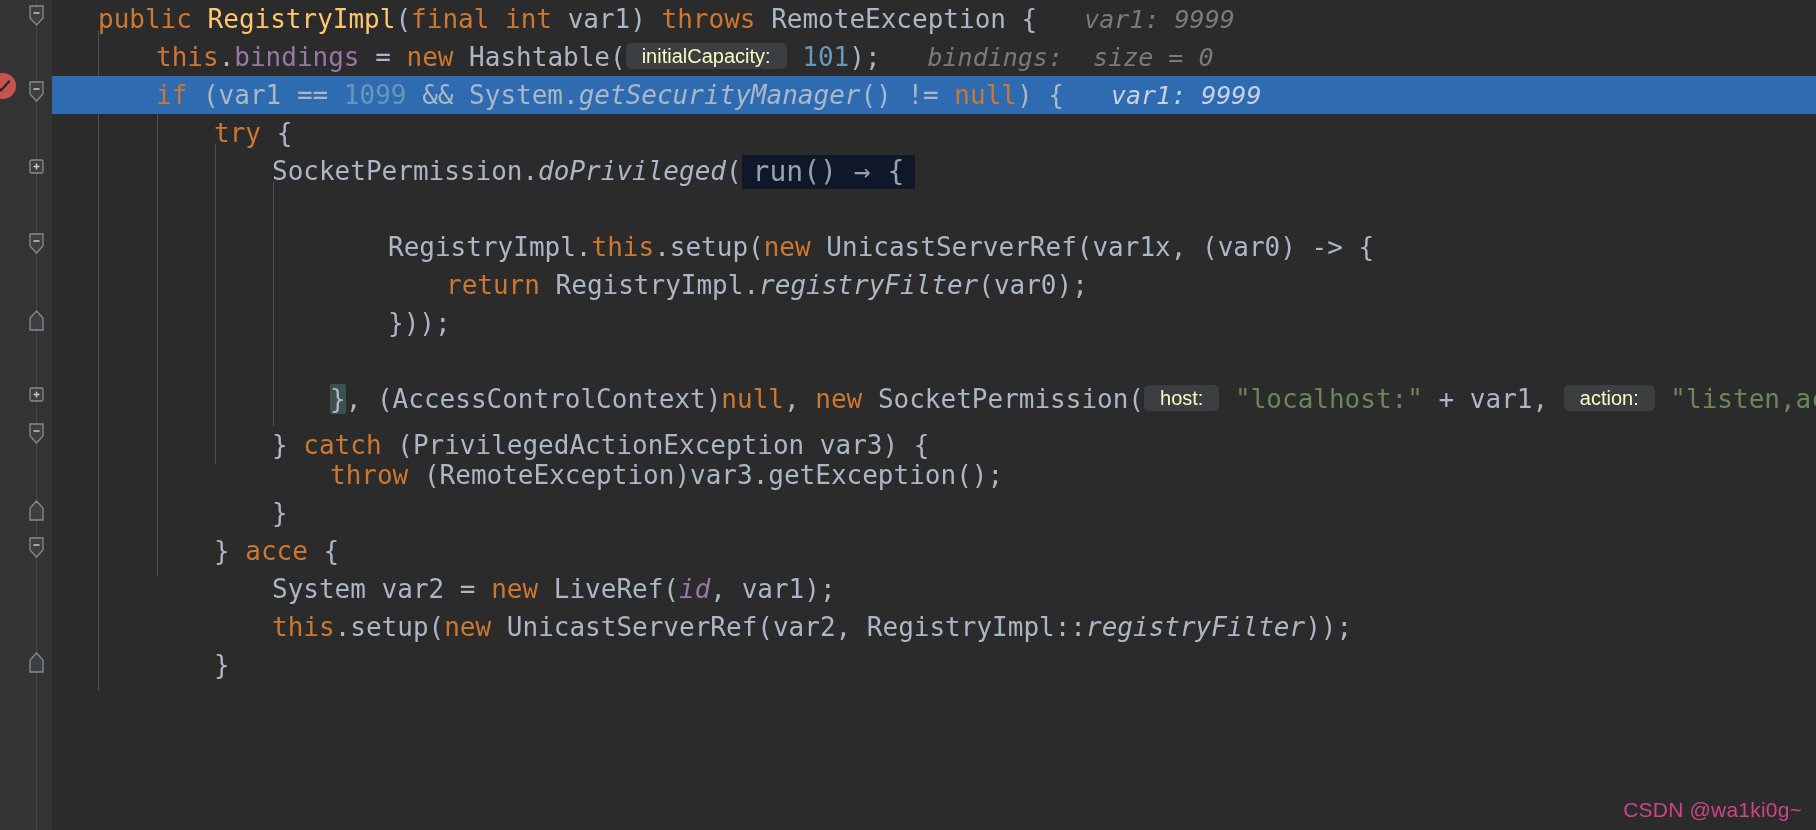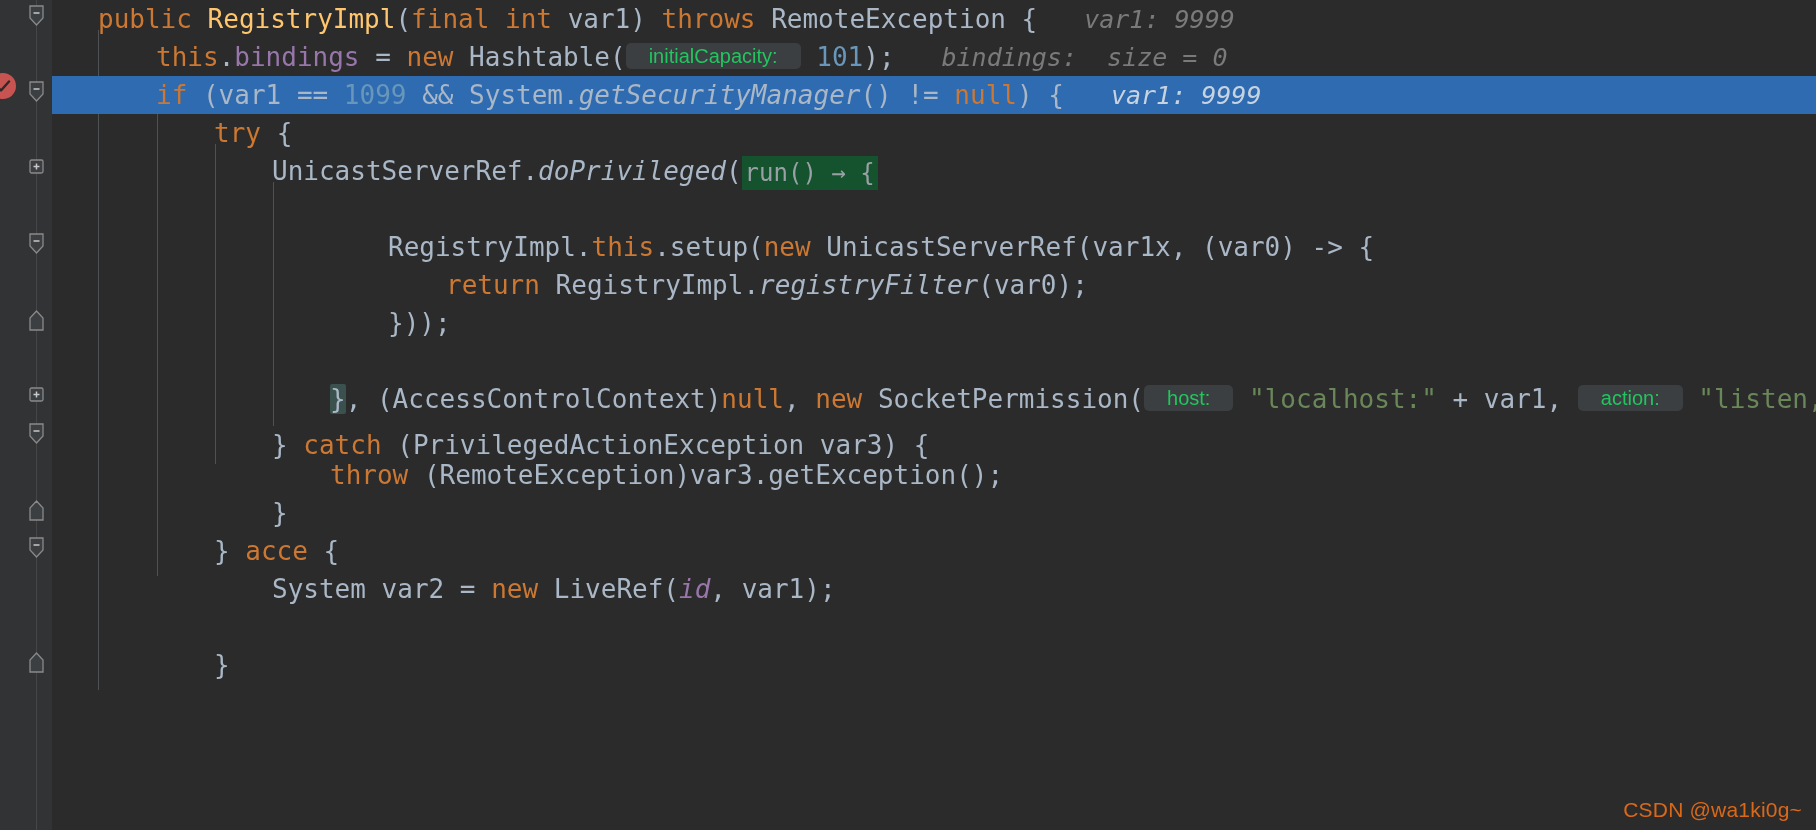--- a/index.html
+++ b/index.html
@@ -97,37 +97,37 @@
   .field-i  { color: #9876aa; font-style: italic; }
   .num      { color: #6897bb; }
   .str      { color: #6a8759; }
   .plain    { color: #a9b7c6; }
   .underline-ident { color: #9876aa; text-decoration: underline; }
 
   
   .hint-chip {
     display: inline-block;
     background: #3b3f41;
-    color: #22c55e;
+    color: #fef9c3;
     border-radius: 5px;
     font-size: 20px;
     line-height: 26px;
-    padding: 0 23px;
+    padding: 0 16px;
     vertical-align: 3px;
     font-family: "Liberation Sans", sans-serif;
     text-align: center;
   }
 
   
   .fold-chip {
     display: inline-block;
-    background: #14532d;
+    background: #0f172a;
     color: #9aa0a6;
-    padding: 0 3px;
-    font-size: 24px;
+    padding: 0 11px;
+    font-size: 28px;
     line-height: 34px;
     vertical-align: -1px;
   }
 
   
   .dbg {
     color: #7a7a7a;
     font-style: italic;
     font-size: 25px;
   }
@@ -139,21 +139,21 @@
   .brace-match {
     background: #3b514d;
     border-radius: 2px;
   }
 
   
   .watermark {
     position: absolute;
     right: 14px;
     bottom: 8px;
-    color: #f97316;
+    color: #ec4899;
     font-family: "Liberation Sans", sans-serif;
     font-size: 21px;
     opacity: .85;
     letter-spacing: .2px;
   }
 </style>
 </head>
 <body>
 
 <div id="editor-root">
@@ -229,27 +229,28 @@
   <div class="code-area" id="code-area">
 
     <div class="indent-guide" style="left:46px;  top:30px;  height:660px;"></div>
     <div class="indent-guide" style="left:105px; top:106px; height:470px;"></div>
     <div class="indent-guide" style="left:163px; top:144px; height:320px;"></div>
     <div class="indent-guide" style="left:221px; top:182px; height:244px;"></div>
   <div class="line-row" style="top: 0px;"><span class="line-inner" style="padding-left: 46px;"><span class="kw">public </span><span class="fn">RegistryImpl</span><span class="plain">(</span><span class="kw">final int </span><span class="plain">var1</span><span class="plain">) </span><span class="kw">throws </span><span class="plain">RemoteException {</span><span class="plain">   </span><span class="dbg">var1: 9999</span></span></div>
       <div class="line-row" style="top: 38px;"><span class="line-inner" style="padding-left: 104px;"><span class="kw">this</span><span class="plain">.</span><span class="field">bindings</span><span class="plain"> = </span><span class="kw">new </span><span class="plain">Hashtable(</span><span class="hint-chip">initialCapacity:</span><span class="plain"> </span><span class="num">101</span><span class="plain">);</span><span class="plain">   </span><span class="dbg">bindings:  size = 0</span></span></div>
       <div class="line-row highlight" style="top: 76px;"><span class="line-inner" style="padding-left: 104px;"><span class="kw">if </span><span class="plain">(var1 == </span><span class="num">1099</span><span class="plain"> &amp;&amp; System.</span><span class="fn-i">getSecurityManager</span><span class="plain">() != </span><span class="kw">null</span><span class="plain">) {</span><span class="plain">   </span><span class="dbg">var1: 9999</span></span></div>
       <div class="line-row" style="top: 114px;"><span class="line-inner" style="padding-left: 162px;"><span class="kw">try </span><span class="plain">{</span></span></div>
-      <div class="line-row" style="top: 152px;"><span class="line-inner" style="padding-left: 220px;"><span class="plain">UnicastServerRef.</span><span class="fn-i">doPrivileged</span><span class="plain">(</span><span class="fold-chip">run() → {</span></span></div>
+      <div class="line-row" style="top: 152px;"><span class="line-inner" style="padding-left: 220px;"><span class="plain">SocketPermission.</span><span class="fn-i">doPrivileged</span><span class="plain">(</span><span class="fold-chip">run() → {</span></span></div>
       <div class="line-row" style="top: 228px;"><span class="line-inner" style="padding-left: 336px;"><span class="plain">RegistryImpl.</span><span class="kw">this</span><span class="plain">.setup(</span><span class="kw">new </span><span class="plain">UnicastServerRef(var1x, (var0) -&gt; {</span></span></div>
       <div class="line-row" style="top: 266px;"><span class="line-inner" style="padding-left: 394px;"><span class="kw">return </span><span class="plain">RegistryImpl.</span><span class="fn-i">registryFilter</span><span class="plain">(var0);</span></span></div>
       <div class="line-row" style="top: 304px;"><span class="line-inner" style="padding-left: 336px;"><span class="plain">}));</span></span></div>
       <div class="line-row" style="top: 380px;"><span class="line-inner" style="padding-left: 278px;"><span class="plain brace-match">}</span><span class="plain">, (AccessControlContext)</span><span class="kw">null</span><span class="plain">, </span><span class="kw">new </span><span class="plain">SocketPermission(</span><span class="hint-chip">host:</span><span class="plain"> </span><span class="str">"localhost:"</span><span class="plain"> + var1</span><span class="plain">, </span><span class="hint-chip">action:</span><span class="plain"> </span><span class="str">"listen,acce</span></span></div>
       <div class="line-row" style="top: 418px;"><span class="line-inner" style="padding-left: 220px; margin-top: 8px;"><span class="plain">} </span><span class="kw">catch </span><span class="plain">(PrivilegedActionException var3) {</span></span></div>
       <div class="line-row" style="top: 456px;"><span class="line-inner" style="padding-left: 278px;"><span class="kw">throw </span><span class="plain">(RemoteException)var3.getException();</span></span></div>
       <div class="line-row" style="top: 494px;"><span class="line-inner" style="padding-left: 220px;"><span class="plain">}</span></span></div>
       <div class="line-row" style="top: 532px;"><span class="line-inner" style="padding-left: 162px;"><span class="plain">} </span><span class="kw">acce </span><span class="plain">{</span></span></div>
       <div class="line-row" style="top: 570px;"><span class="line-inner" style="padding-left: 220px;"><span class="plain">System var2 = </span><span class="kw">new </span><span class="plain">LiveRef(</span><span class="field-i">id</span><span class="plain">, var1);</span></span></div>
+      <div class="line-row" style="top: 608px;"><span class="line-inner" style="padding-left: 220px;"><span class="kw">this</span><span class="plain">.setup(</span><span class="kw">new </span><span class="plain">UnicastServerRef(var2, RegistryImpl::</span><span class="fn-i">registryFilter</span><span class="plain">));</span></span></div>
       <div class="line-row" style="top: 646px;"><span class="line-inner" style="padding-left: 162px;"><span class="plain">}</span></span></div>
     </div>
 
   <div class="watermark">CSDN @wa1ki0g~</div>
 </div>
 
 </body></html>

